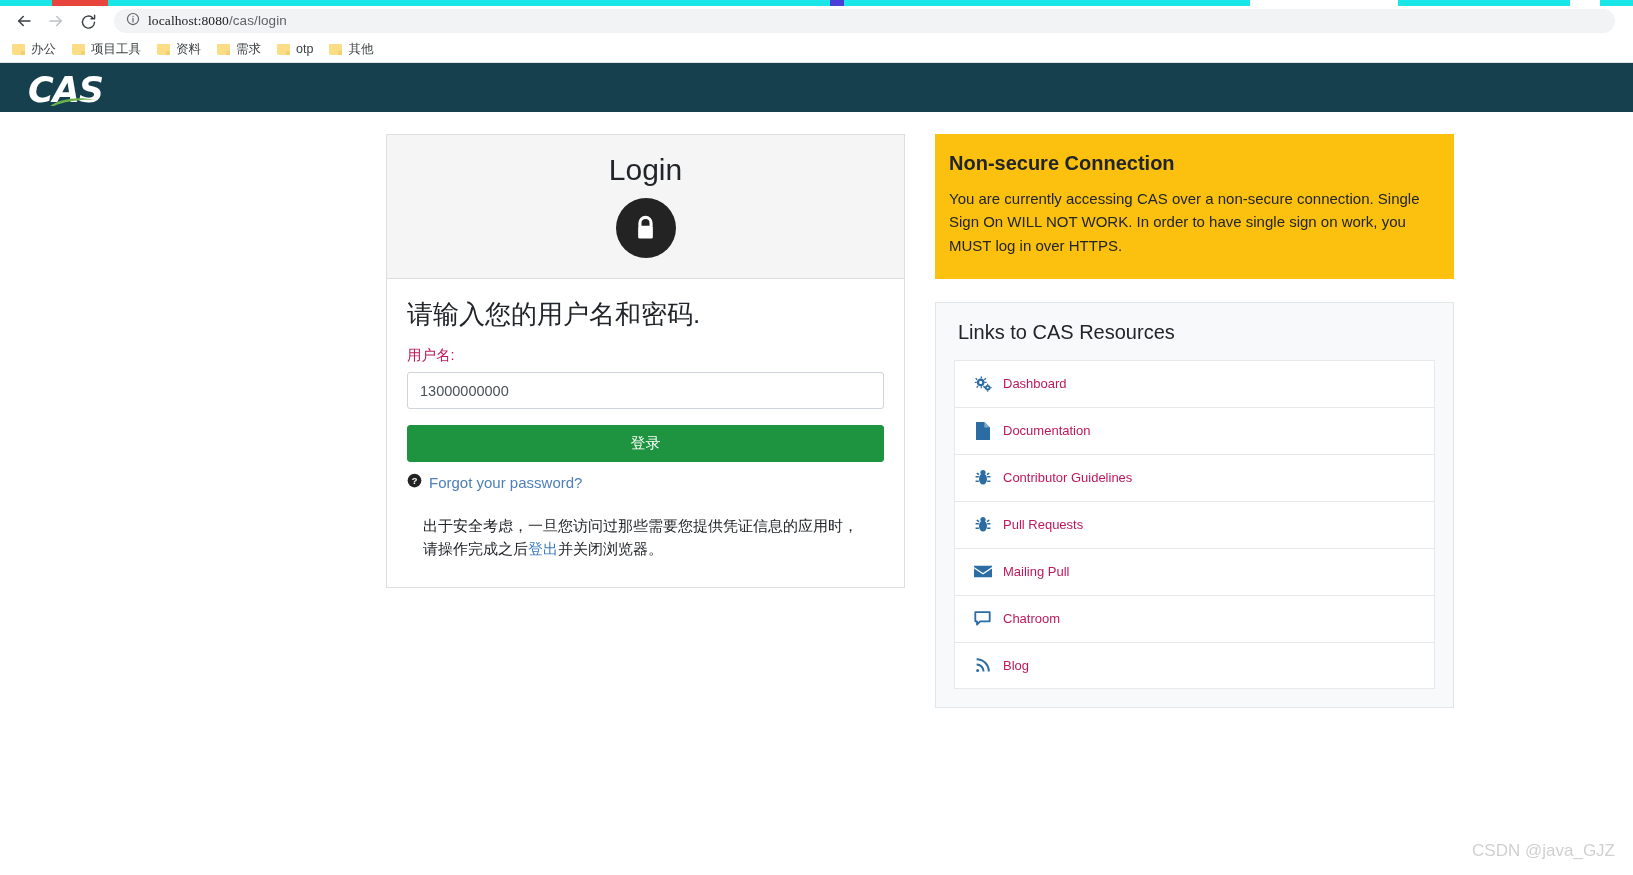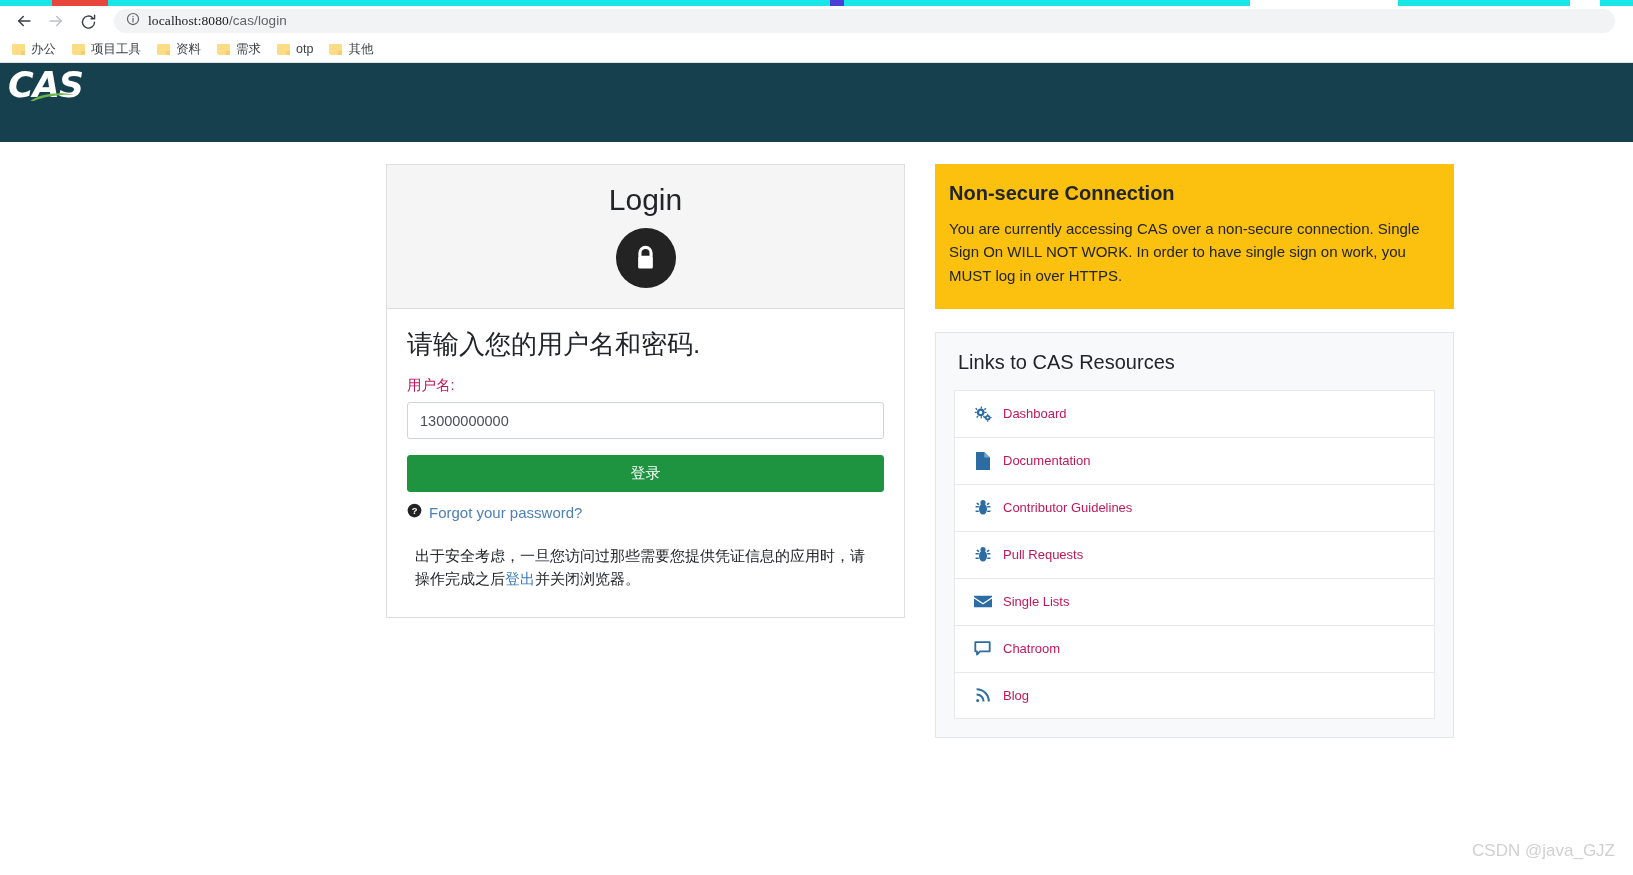--- a/index.html
+++ b/index.html
@@ -65,22 +65,22 @@
     border-radius: 1px 1px 2px 2px; position: relative; flex: none;
   }
   .bm-folder::after {
     content: ""; position: absolute; right: 0; bottom: 0;
     width: 4px; height: 4px; background: #f3cf6e;
   }
   .bm-label { font-size: 12.5px; color: #3c4043; white-space: nowrap; }
 
   
   #cas-header {
-    height: 79px; background: #17404f;
-    display: flex; align-items: flex-start; padding-left: 8px;
+    height: 49px; background: #17404f;
+    display: flex; align-items: flex-end; padding-left: 28px;
   }
   #cas-logo { position: relative; width: 78px; height: 44px; }
   #cas-logo-text {
     font-family: "DejaVu Sans", sans-serif;
     font-style: italic; font-weight: bold;
     font-size: 35px; color: #ffffff; letter-spacing: -1px;
     line-height: 44px;
   }
   #cas-logo-swoosh {
     position: absolute; left: 20px; bottom: 6px;
@@ -138,21 +138,21 @@
     display: flex; align-items: center; justify-content: center;
   }
   #forgot-row {
     display: flex; align-items: center; gap: 7px;
     margin-top: 11px;
   }
   #forgot-link {
     font-size: 15px; color: #4d7fb8; text-decoration: none;
   }
   #security-note {
-    margin: 22px 8px 0; font-size: 15px; color: #212529;
+    margin: 22px 16px 0; font-size: 15px; color: #212529;
     line-height: 1.55;
   }
   #security-note a { color: #3a7bbf; text-decoration: none; }
 
   
   #warning-panel {
     background: #fcc00f; padding: 18px 14px 22px;
   }
   #warning-title {
     font-size: 20px; color: #212529; font-weight: bold;
@@ -372,21 +372,21 @@
           <span class="resource-label">Pull Requests</span>
         </li>
 
         <li class="resource-item">
           <span class="resource-icon">
             <svg width="18" height="13" viewBox="0 0 18 13" fill="#2b6ca3">
               <path d="M0 0.8 h18 v1.1 L9 8 0 1.9 Z"></path>
               <path d="M0 3.6 L9 9.6 18 3.6 V12.2 H0 Z"></path>
             </svg>
           </span>
-          <span class="resource-label">Single Lists</span>
+          <span class="resource-label">Mailing Pull</span>
         </li>
 
         <li class="resource-item">
           <span class="resource-icon">
             <svg width="17" height="16" viewBox="0 0 17 16" fill="none" stroke="#2b6ca3" stroke-width="1.8">
               <path d="M1.3 1.2 h14.4 v9.1 h-9.6 l-3.1 3.2 v-3.2 h-1.7 z" stroke-linejoin="round"></path>
             </svg>
           </span>
           <span class="resource-label">Chatroom</span>
         </li>

